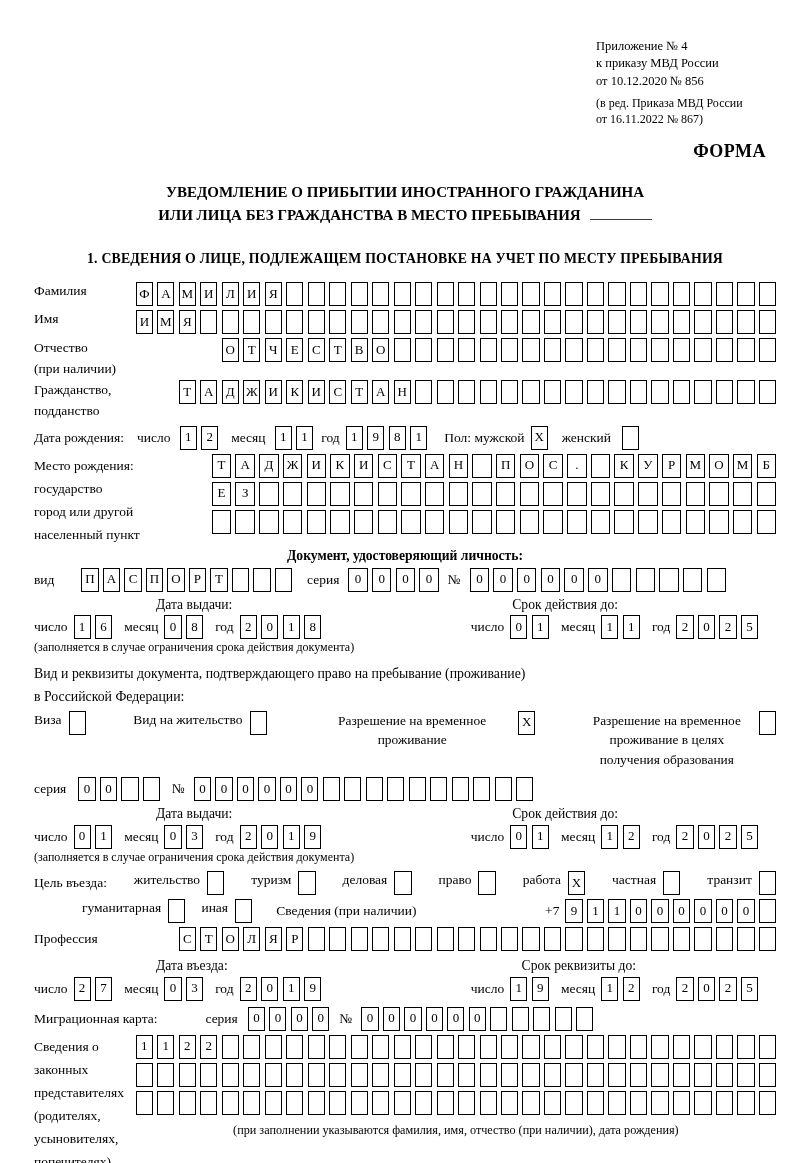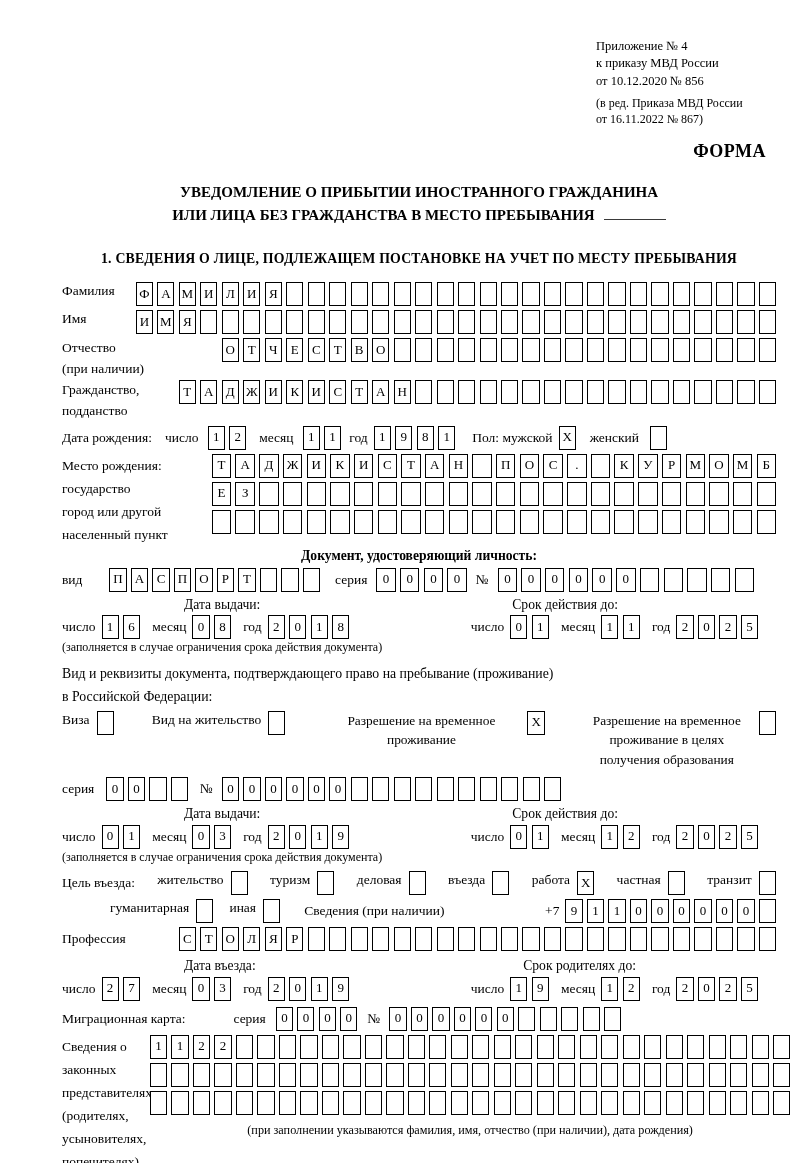--- a/index.html
+++ b/index.html
@@ -1,19 +1,19 @@
 <!DOCTYPE html>
 <html><head>
 <meta charset="utf-8">
 <style>
   * { box-sizing: border-box; }
   html,body { margin:0; padding:0; background:#ffffff; }
   .page {
     width:800px; height:1163px; background:#fff; overflow:hidden;
-    padding:38px 24px 0 62px;
+    padding:38px 24px 0 34px;
     font-family:"Liberation Serif","DejaVu Serif",serif;
     color:#000; font-size:13.5px; line-height:1.3; position:relative;
   }
   .appendix { margin-left:auto; width:180px; font-size:12.5px; line-height:1.38; }
   .appendix .ed { margin-top:5px; font-size:12px; }
   .forma { text-align:right; font-weight:bold; font-size:18px; margin:12px 10px 0 0; letter-spacing:.5px; }
   .title { text-align:center; font-weight:bold; font-size:15px; margin-top:18px; line-height:1.5; }
   .blank-line { display:inline-block; width:62px; height:13px; border-bottom:1.6px solid #3a3a3a; margin-left:9px; }
   .sec { text-align:center; font-weight:bold; font-size:13.8px; margin-top:24px; letter-spacing:.2px;font-family:Liberation Serif, serif; }
 
@@ -523,21 +523,21 @@
       </span>
     <span class="opt">
         <span class="lbl">туризм</span>
         <span class="cell solo"></span>
       </span>
     <span class="opt">
         <span class="lbl">деловая</span>
         <span class="cell solo"></span>
       </span>
     <span class="opt">
-        <span class="lbl">въезда</span>
+        <span class="lbl">право</span>
         <span class="cell solo"></span>
       </span>
     <span class="opt">
         <span class="lbl">работа</span>
         <span class="cell solo">X</span>
       </span>
     <span class="opt">
         <span class="lbl">частная</span>
         <span class="cell solo"></span>
       </span>
@@ -603,21 +603,21 @@
         <span class="cell"></span>
         <span class="cell"></span>
         <span class="cell"></span>
         <span class="cell"></span>
         <span class="cell"></span>
       </span>
   </div>
 
   <div class="heads" style="margin-top:6px">
     <span class="h1">Дата въезда:</span>
-    <span class="h2" style="margin-right:140px">Срок родителях до:</span>
+    <span class="h2" style="margin-right:140px">Срок реквизиты до:</span>
   </div>
   <div class="row" style="margin-top:2px">
     <div class="dgrp">
       <span class="lbl">число</span>
       <span class="cells">
           <span class="cell">2</span>
           <span class="cell">7</span>
         </span>
       <span class="lbl">месяц</span>
       <span class="cells">

